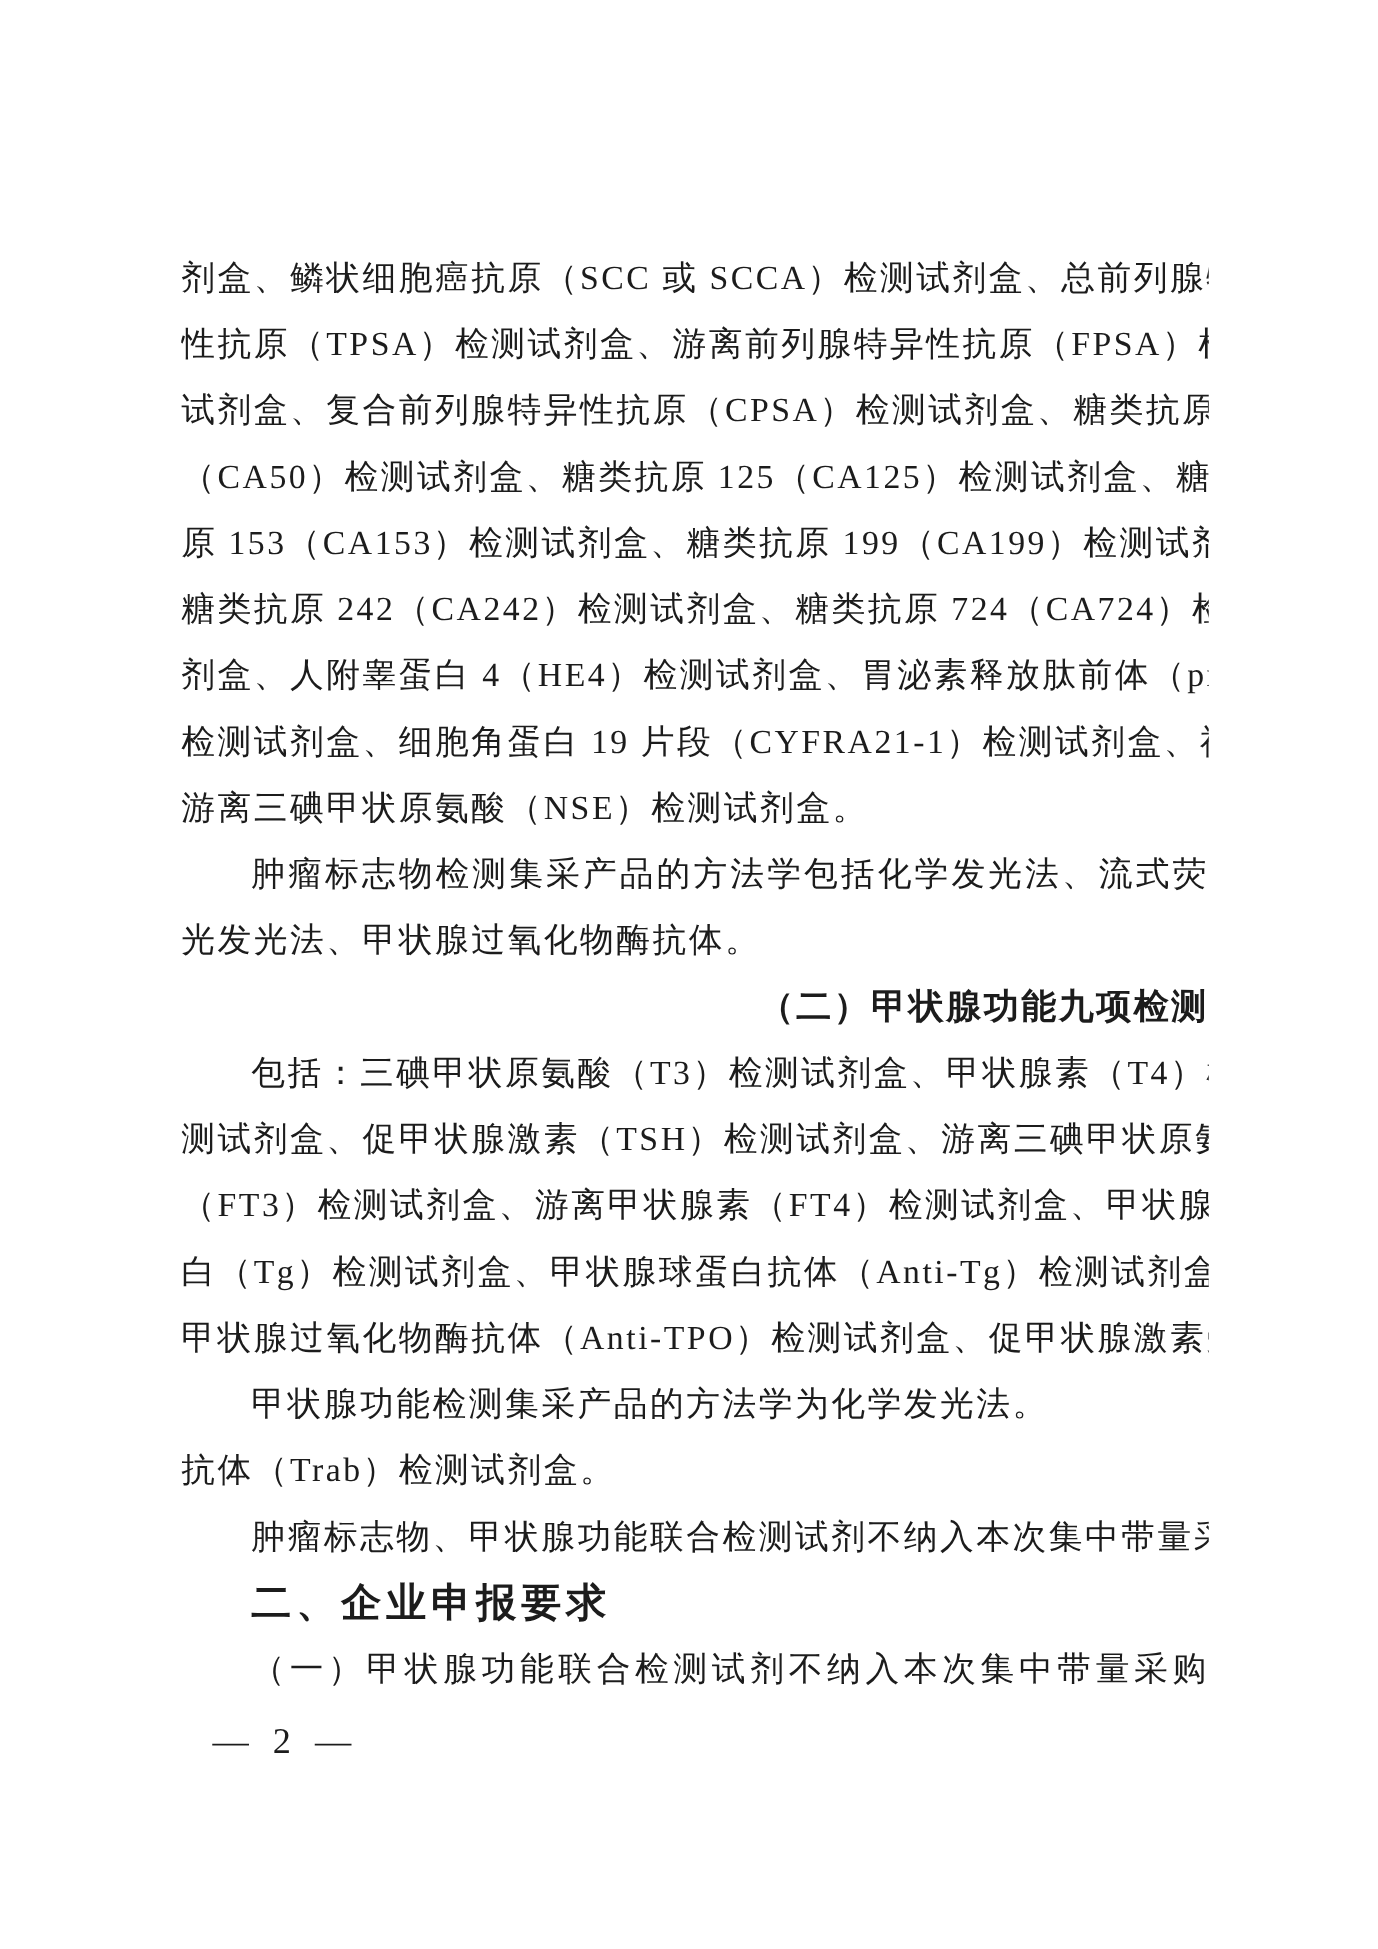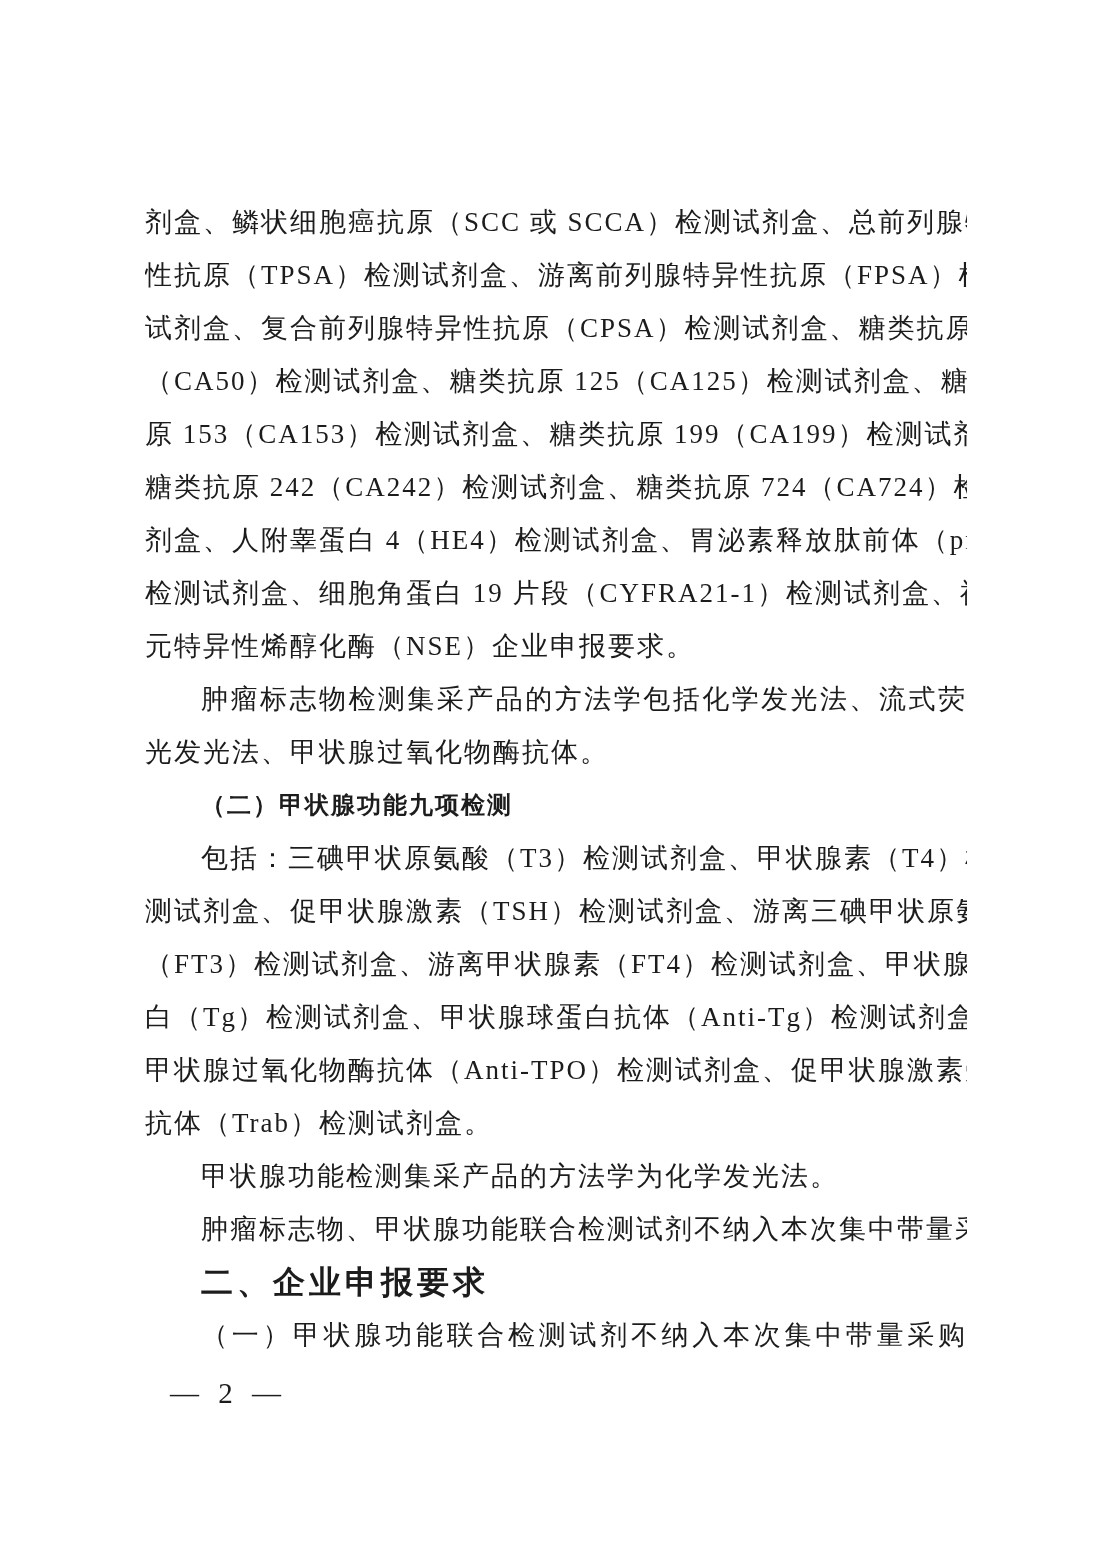--- a/index.html
+++ b/index.html
@@ -34,21 +34,22 @@
     text-align: justify;
     text-align-last: justify;
   }
   
   .ind {
     padding-left: 56px;
   }
   
   .h2 {
     font-weight: bold;
-    font-size: 24px;
+    font-size: 28px;
+    text-align: right;
   }
   
   .h1 {
     font-family: Liberation Sans, sans-serif;
     font-weight: bold;
     font-size: 32px;
     letter-spacing: 4px;
   }
   .footer {
     position: absolute;
@@ -67,29 +68,29 @@
 
 <div class="doc">
   <div class="line j">剂盒、鳞状细胞癌抗原（SCC 或 SCCA）检测试剂盒、总前列腺特异</div>
   <div class="line j">性抗原（TPSA）检测试剂盒、游离前列腺特异性抗原（FPSA）检测</div>
   <div class="line j">试剂盒、复合前列腺特异性抗原（CPSA）检测试剂盒、糖类抗原 50</div>
   <div class="line j">（CA50）检测试剂盒、糖类抗原 125（CA125）检测试剂盒、糖类抗</div>
   <div class="line j">原 153（CA153）检测试剂盒、糖类抗原 199（CA199）检测试剂盒、</div>
   <div class="line j">糖类抗原 242（CA242）检测试剂盒、糖类抗原 724（CA724）检测试</div>
   <div class="line j">剂盒、人附睾蛋白 4（HE4）检测试剂盒、胃泌素释放肽前体（proGRP）</div>
   <div class="line j">检测试剂盒、细胞角蛋白 19 片段（CYFRA21-1）检测试剂盒、神经</div>
-  <div class="line">元特异性烯醇化酶（NSE）企业申报要求。</div>
+  <div class="line">游离三碘甲状原氨酸（NSE）检测试剂盒。</div>
   <div class="line j ind">肿瘤标志物检测集采产品的方法学包括化学发光法、流式荧</div>
   <div class="line">光发光法、甲状腺过氧化物酶抗体。</div>
   <div class="line ind h2">（二）甲状腺功能九项检测</div>
   <div class="line j ind">包括：三碘甲状原氨酸（T3）检测试剂盒、甲状腺素（T4）检</div>
   <div class="line j">测试剂盒、促甲状腺激素（TSH）检测试剂盒、游离三碘甲状原氨酸</div>
   <div class="line j">（FT3）检测试剂盒、游离甲状腺素（FT4）检测试剂盒、甲状腺球蛋</div>
   <div class="line j">白（Tg）检测试剂盒、甲状腺球蛋白抗体（Anti-Tg）检测试剂盒、抗</div>
   <div class="line j">甲状腺过氧化物酶抗体（Anti-TPO）检测试剂盒、促甲状腺激素受体</div>
+  <div class="line ind">甲状腺功能检测集采产品的方法学为化学发光法。</div>
   <div class="line">抗体（Trab）检测试剂盒。</div>
-  <div class="line ind">甲状腺功能检测集采产品的方法学为化学发光法。</div>
   <div class="line j ind">肿瘤标志物、甲状腺功能联合检测试剂不纳入本次集中带量采购。</div>
   <div class="line ind h1">二、企业申报要求</div>
   <div class="line j ind">（一）甲状腺功能联合检测试剂不纳入本次集中带量采购</div>
 </div>
 
 <div class="footer">— 2 —</div>
 
 </body></html>

